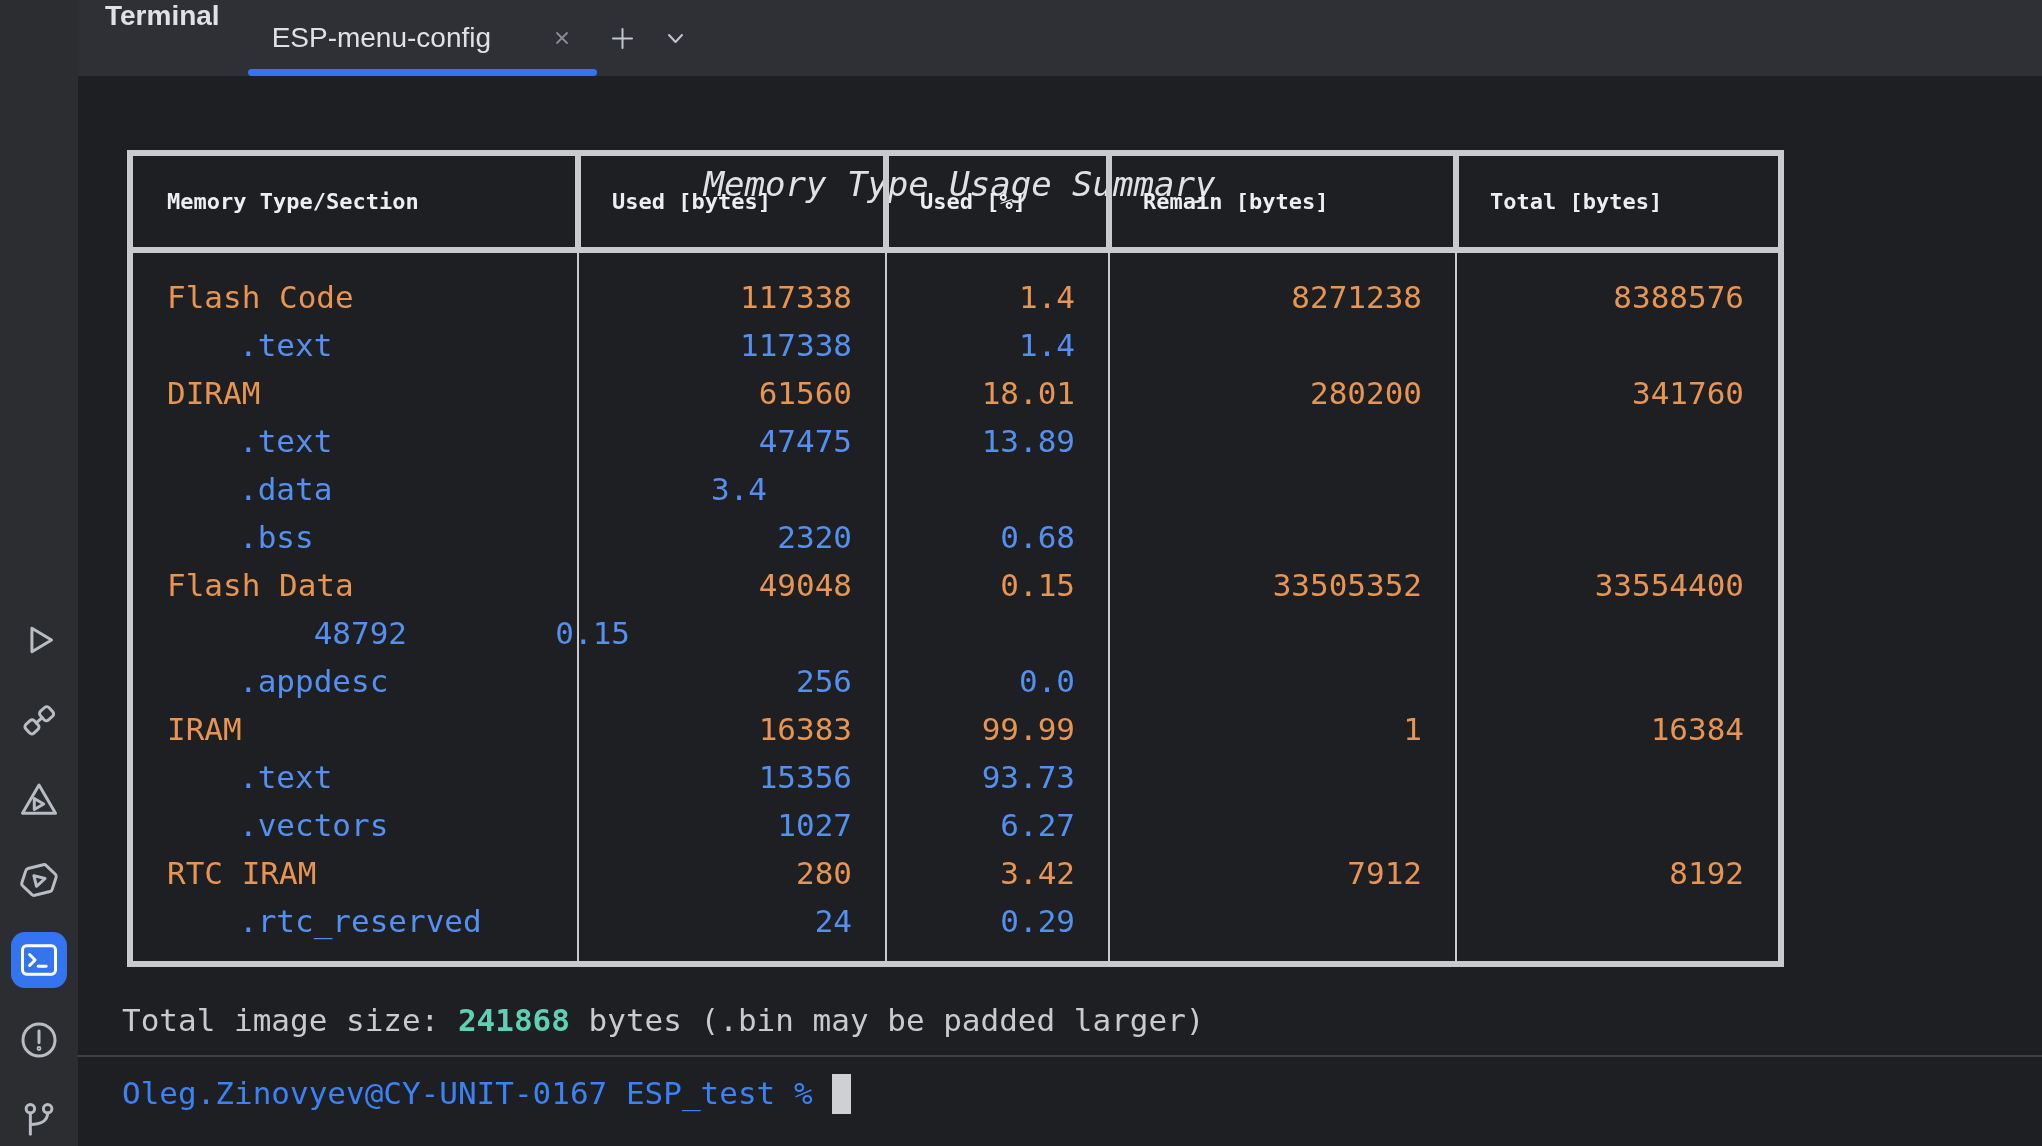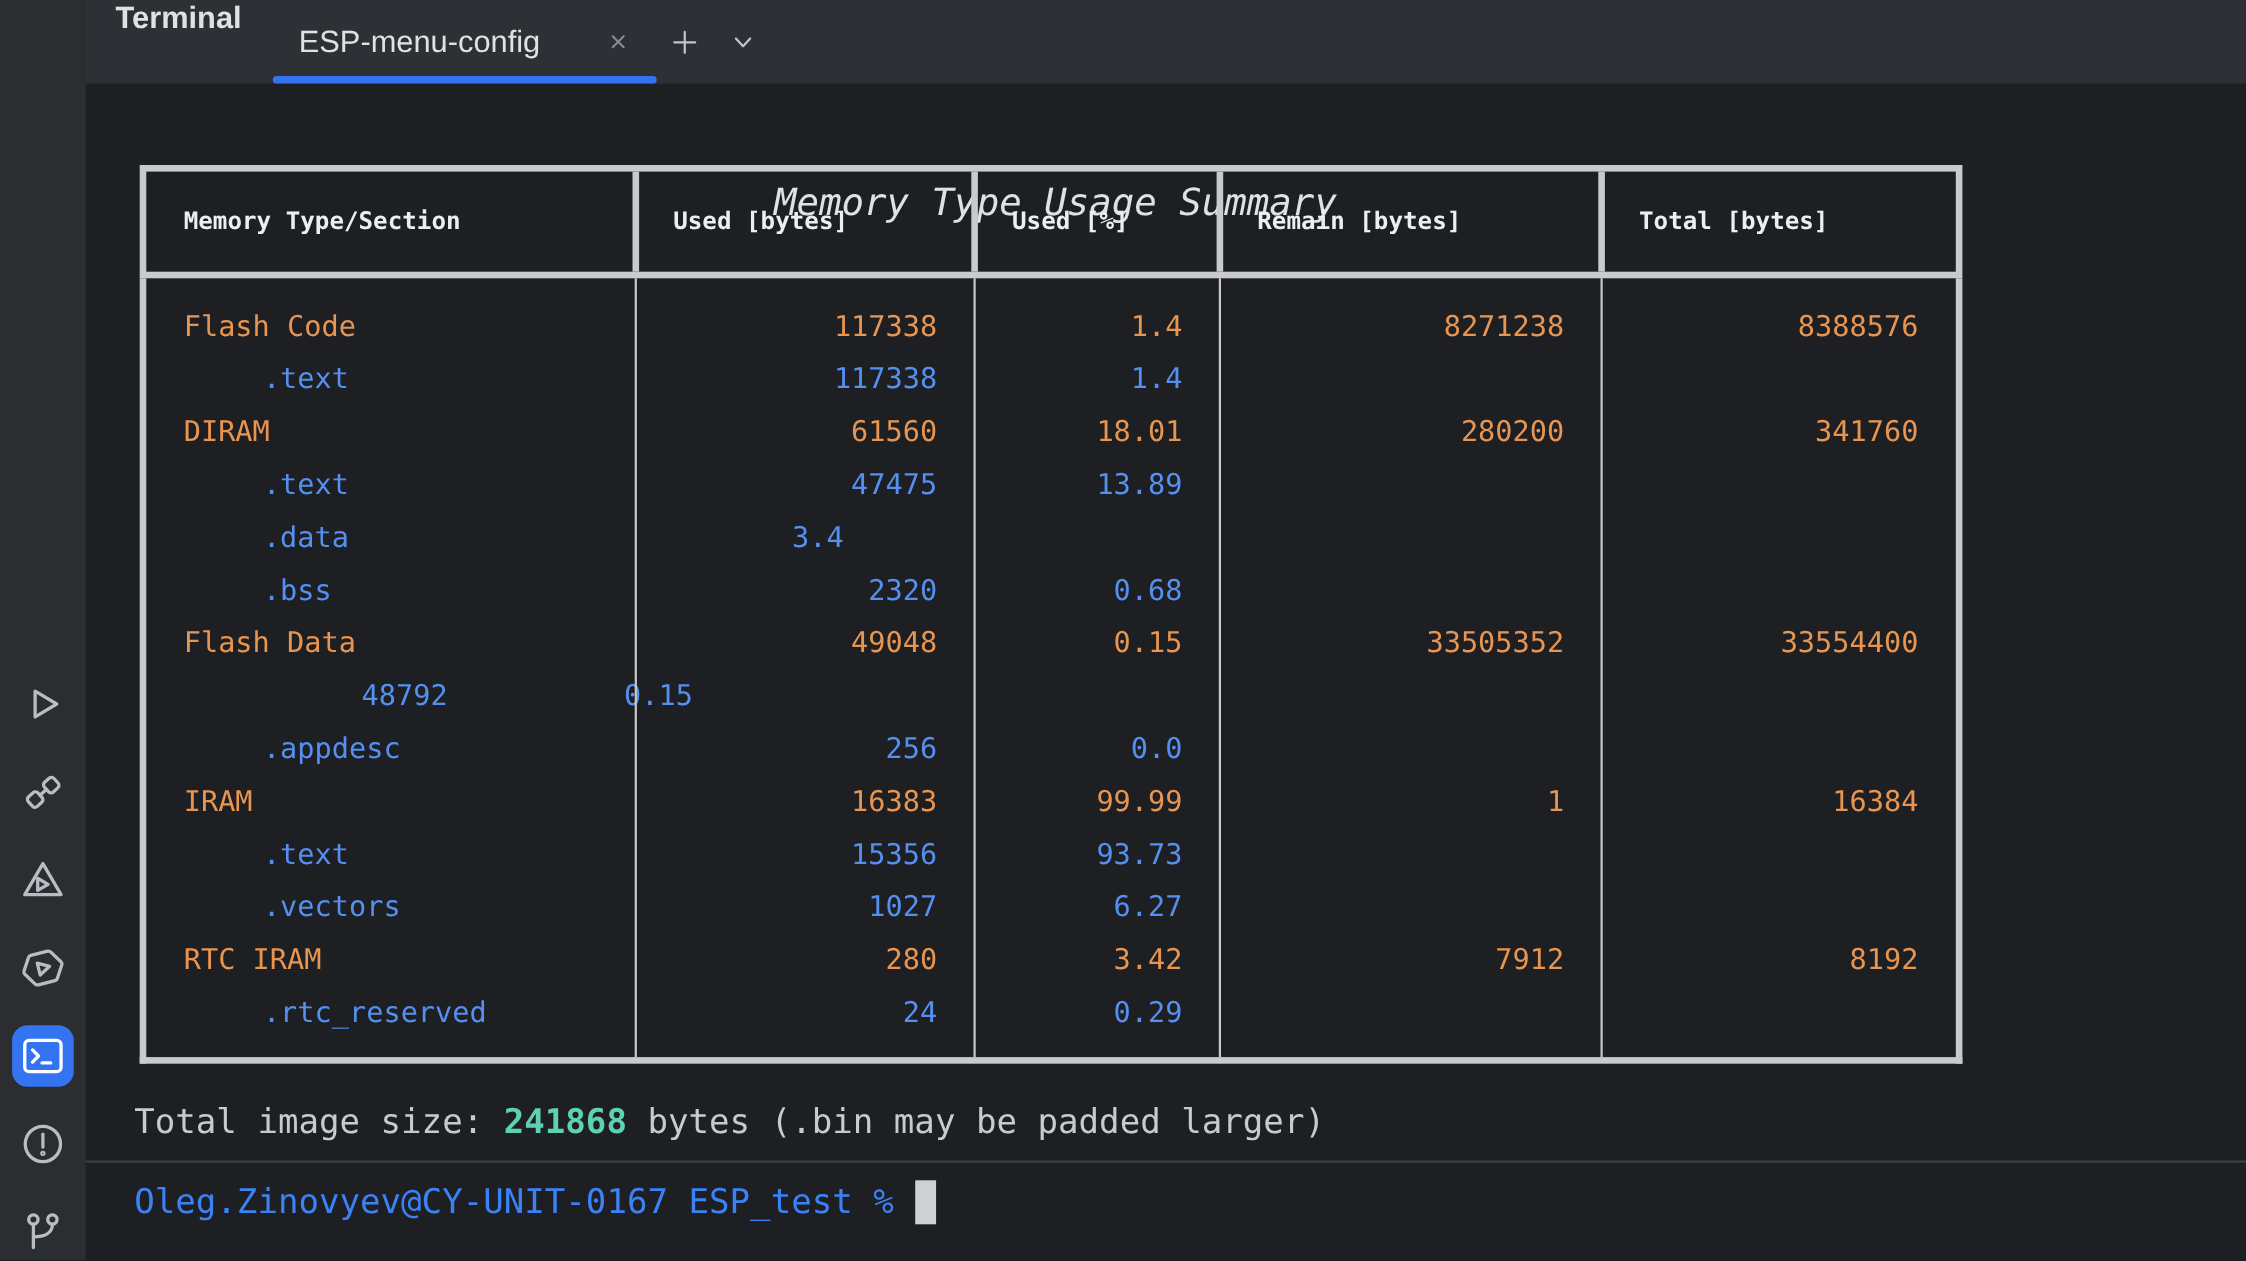--- a/index.html
+++ b/index.html
@@ -73,21 +73,21 @@
     line-height:91px; padding-left:34px; font-weight:bold; font-size:22px;
     color: var(--header_text, #ECEEF0); white-space:nowrap; overflow:hidden;
   }
   .hsep { position:absolute; top:0; bottom:0; width:6px; background:var(--table_border, #C8CACD); }
   .tbody {
     position:relative; width:1657px;
     border:6px solid var(--table_border, #C8CACD); border-top:none;
     padding:20px 0 16px 0;
   }
   .vsep { position:absolute; top:0; bottom:0; width:2px; background:var(--table_border, #C8CACD); }
-  .row { display:flex; height:48px; line-height:48px; font-size:26px; white-space:nowrap; }
+  .row { display:flex; height:48px; line-height:48px; font-size:31px; white-space:nowrap; }
   .cell { overflow:hidden; }
   .c1 { width:445px; padding-left:34px; }
   .c2 { width:308px; } .c3 { width:223px; } .c4 { width:347px; } .c5 { width:322px; }
   .num { text-align:right; padding-right:34px; }
   .row.main .cell { color: var(--section_orange, #E79550); }
   .row.sub  .cell { color: var(--subsection_blue, #5590F0); }
   .row.sub .c1 { padding-left:106px; }
 
   .summary { position:absolute; left:44px; top:921px; line-height:46px; white-space:nowrap;
     color:#C8CACD; }

